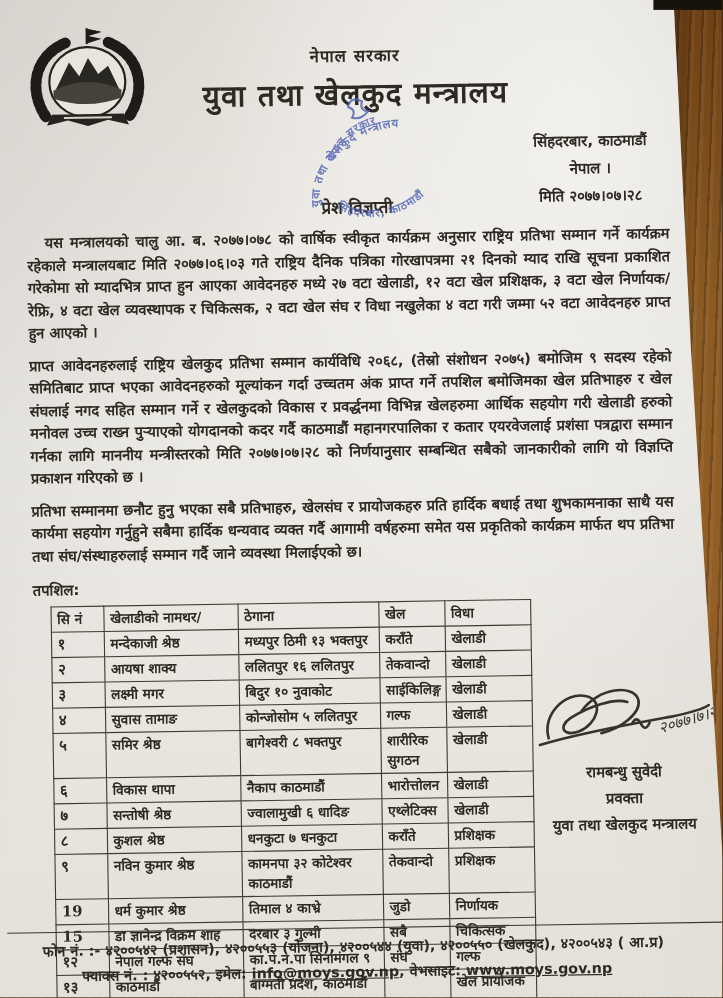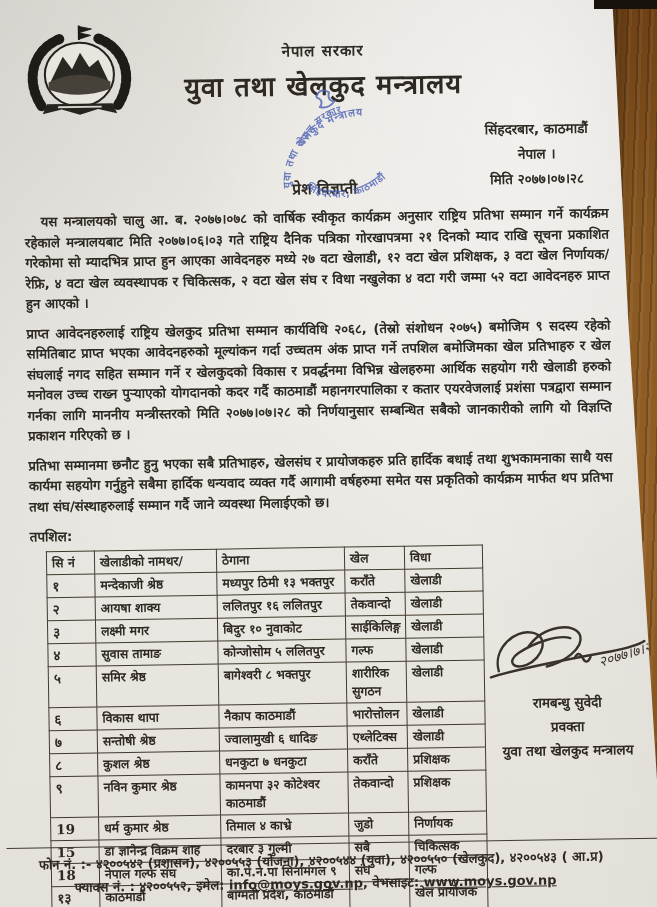--- a/index.html
+++ b/index.html
@@ -238,21 +238,21 @@
             <td>निर्णायक</td>
           </tr>
           <tr>
             <td class="sn">15</td>
             <td>डा ज्ञानेन्द्र विक्रम शाह</td>
             <td>दरबार ३ गुल्मी</td>
             <td>सबै</td>
             <td>चिकित्सक</td>
           </tr>
           <tr>
-            <td class="sn">18</td>
+            <td class="sn">१२</td>
             <td>नेपाल गल्फ संघ</td>
             <td>का.प.न.पा सिनामंगल ९</td>
             <td>संघ</td>
             <td>गल्फ</td>
           </tr>
           <tr>
             <td class="sn">१३</td>
             <td>काठमाडौं महानगरपालिका, काठमाडौं</td>
             <td>बाग्मती प्रदेश, काठमाडौं</td>
             <td></td>

